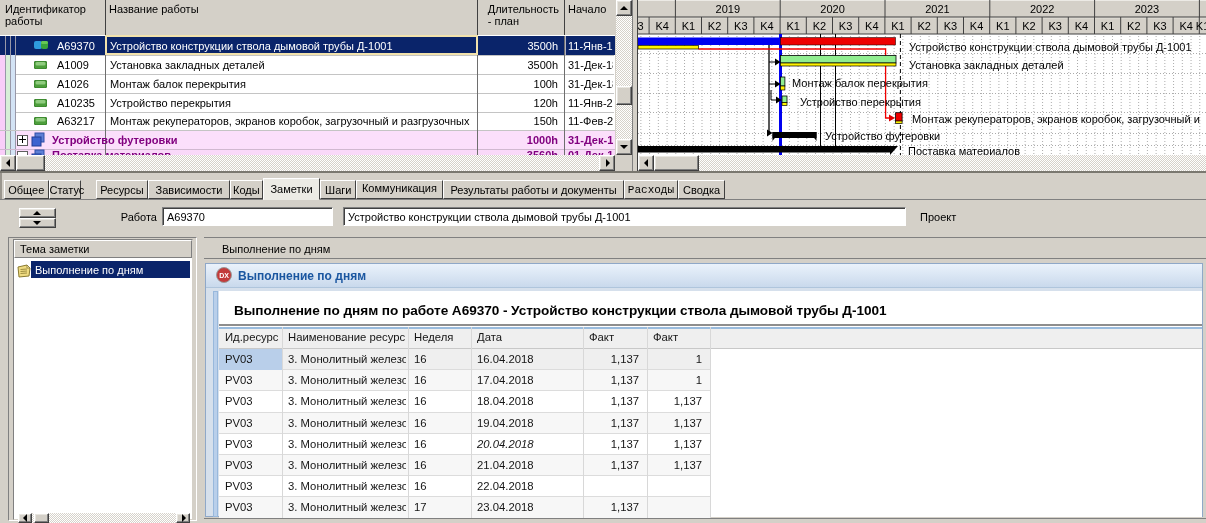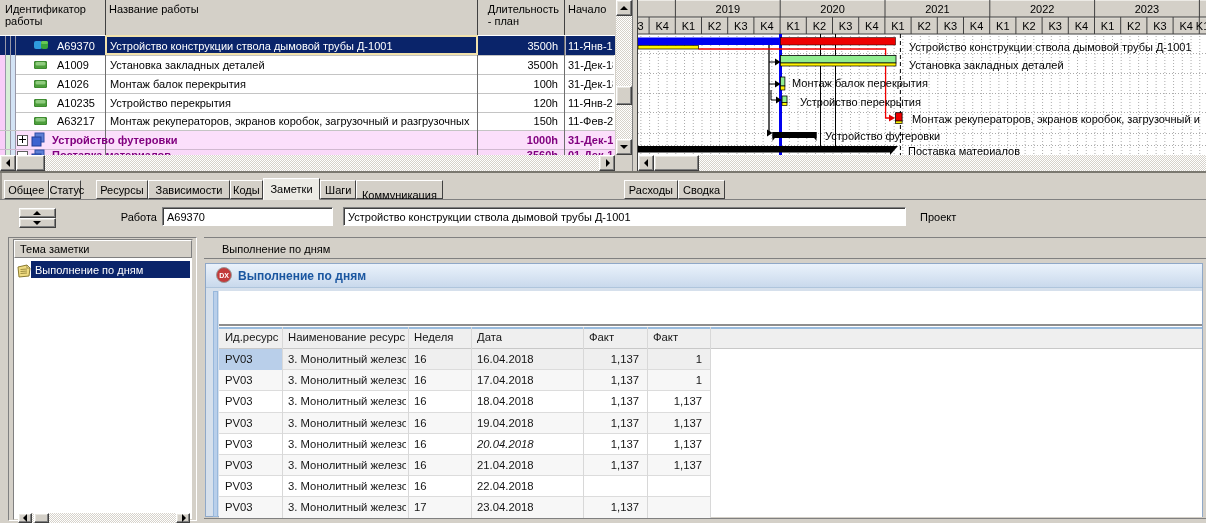--- a/index.html
+++ b/index.html
@@ -301,24 +301,27 @@
       <div class="abs" style="left:230.0px;top:0;width:32.6px;height:19px;background:#D4D0C8;border:1px solid;border-color:#FFF #404040 #404040 #FFF;box-sizing:border-box;text-align:center;">
         <div style="margin-top:3px;">Коды</div>
       </div>
       <div class="abs" style="left:262.6px;top:-2px;width:57.8px;height:22px;background:#ECEBE5;border:1px solid;border-color:#FFF #404040 #ECEBE5 #FFF;box-sizing:border-box;text-align:center;z-index:5;">
         <div style="margin-top:4px;">Заметки</div>
       </div>
       <div class="abs" style="left:320.4px;top:0;width:35.7px;height:19px;background:#D4D0C8;border:1px solid;border-color:#FFF #404040 #404040 #FFF;box-sizing:border-box;text-align:center;">
         <div style="margin-top:3px;">Шаги</div>
       </div>
       <div class="abs" style="left:356.1px;top:0;width:86.7px;height:19px;background:#D4D0C8;border:1px solid;border-color:#FFF #404040 #404040 #FFF;box-sizing:border-box;text-align:center;">
-        <div style="margin-top:8px;">Коммуникация</div>
+        <div style="margin-top:1px;">Коммуникация</div>
+      </div>
+      <div class="abs" style="left:442.8px;top:0;width:181.5px;height:19px;background:#D4D0C8;border:1px solid;border-color:#FFF #404040 #404040 #FFF;box-sizing:border-box;text-align:center;">
+        <div style="margin-top:3px;">Результаты работы и документы</div>
       </div>
       <div class="abs" style="left:624.3px;top:0;width:53.3px;height:19px;background:#D4D0C8;border:1px solid;border-color:#FFF #404040 #404040 #FFF;box-sizing:border-box;text-align:center;">
-        <div style="margin-top:3px;">Расходы</div>
+        <div style="margin-top:3px;font-family:Liberation Mono, monospace;">Расходы</div>
       </div>
       <div class="abs" style="left:677.6px;top:0;width:47.9px;height:19px;background:#D4D0C8;border:1px solid;border-color:#FFF #404040 #404040 #FFF;box-sizing:border-box;text-align:center;">
         <div style="margin-top:3px;">Сводка</div>
       </div>
     </div>
     <div class="abs" style="left:0;top:199px;width:1206px;height:1px;background:#808080;"></div>
 
 <div class="abs" style="left:0;top:200px;width:1206px;height:31px;background:#D4D0C8;"></div>
 <div class="abs btn" style="left:19px;top:208px;width:37px;height:10px;box-sizing:border-box;">
       <div class="tri-u abs" style="left:13px;top:2px;"></div>
@@ -378,20 +381,21 @@
             <circle cx="8" cy="8" r="7.5" fill="#C23B3B"></circle>
             <circle cx="8" cy="8" r="7.5" fill="none" stroke="#9A9A9A" stroke-width="1"></circle>
             <text x="8" y="11" text-anchor="middle" font-size="7" font-weight="bold" fill="#FFF" font-family="Liberation Sans">DX</text>
           </svg>
       <div class="abs" style="left:32px;top:5px;font-weight:bold;font-size:12px;color:#1A56A0;">Выполнение по дням</div>
     </div>
 
     <div class="abs" style="left:7px;top:27px;width:5px;height:226px;background:#B9CFEA;border:1px solid #98B8DC;box-sizing:border-box;"></div>
 
     <div class="abs" style="left:13px;top:27px;width:983px;height:226px;background:#FFF;">
+      <div class="abs" style="left:15px;top:12px;font-weight:bold;font-size:13.6px;letter-spacing:-0.05px;">Выполнение по дням по работе A69370 - Устройство конструкции ствола дымовой трубы Д-1001</div>
       <div class="abs" style="left:0;top:33px;width:983px;height:2px;background:#8E8E8E;"></div>
       <div class="abs" style="left:0;top:36px;width:983px;height:190px;font-size:11.3px;color:#151515;">
             <div class="abs" style="left:0;top:0;width:983px;height:22px;background:#EFEFEF;border-top:2px solid #99BBDD;border-bottom:1px solid #C8C8C8;box-sizing:border-box;"></div>
             <div class="abs clip" style="left:6px;top:4px;width:55px;">Ид.ресурс</div>
             <div class="abs clip" style="left:69px;top:4px;width:118px;">Наименование ресурс</div>
             <div class="abs clip" style="left:195px;top:4px;width:55px;">Неделя</div>
             <div class="abs clip" style="left:258px;top:4px;width:104px;">Дата</div>
             <div class="abs clip" style="left:370px;top:4px;width:56px;">Факт</div>
             <div class="abs clip" style="left:434px;top:4px;width:55px;">Факт</div>
             <div class="abs" style="left:0;top:22.0px;width:491px;height:21.2px;background:#EFEFEF;border-bottom:1px solid #DCDCDC;box-sizing:border-box;"></div>

